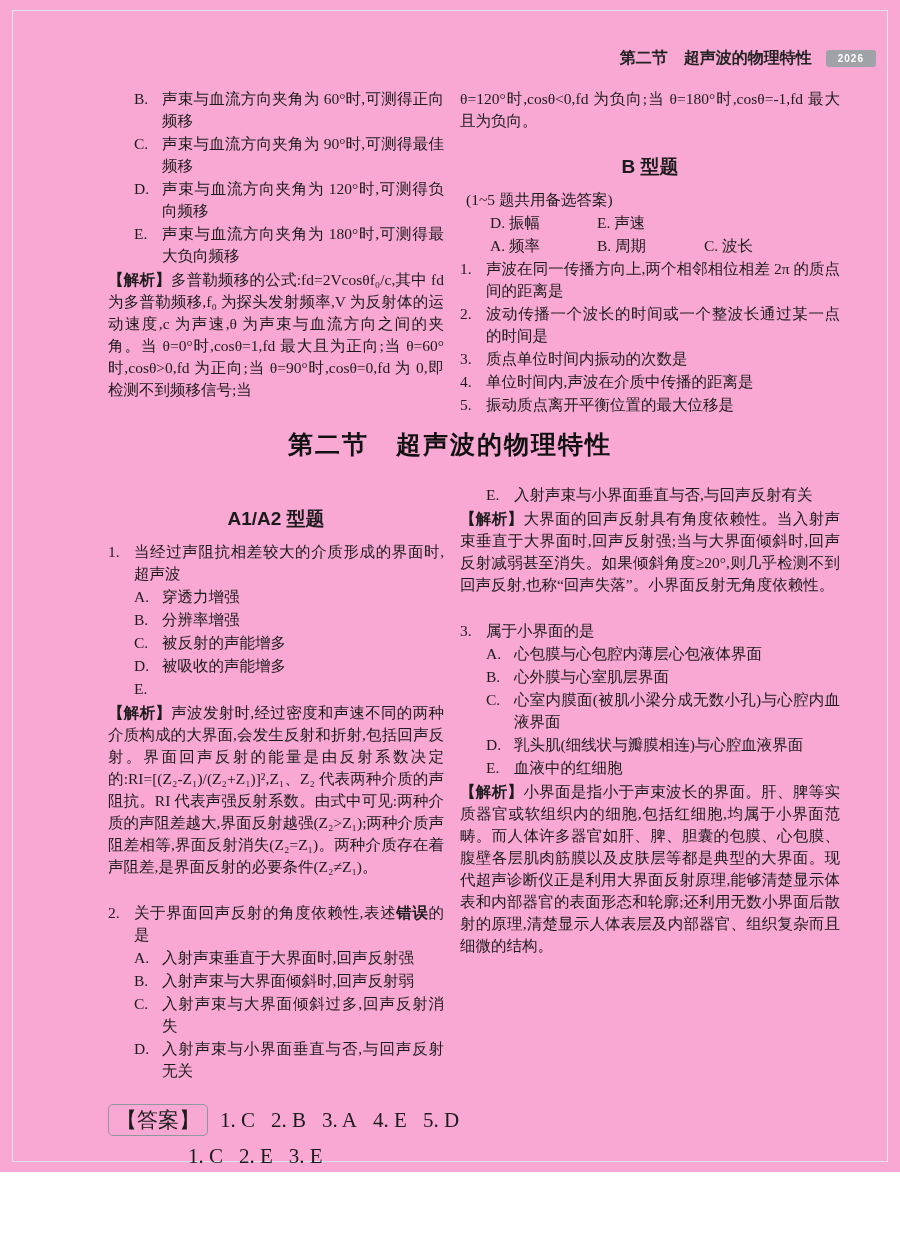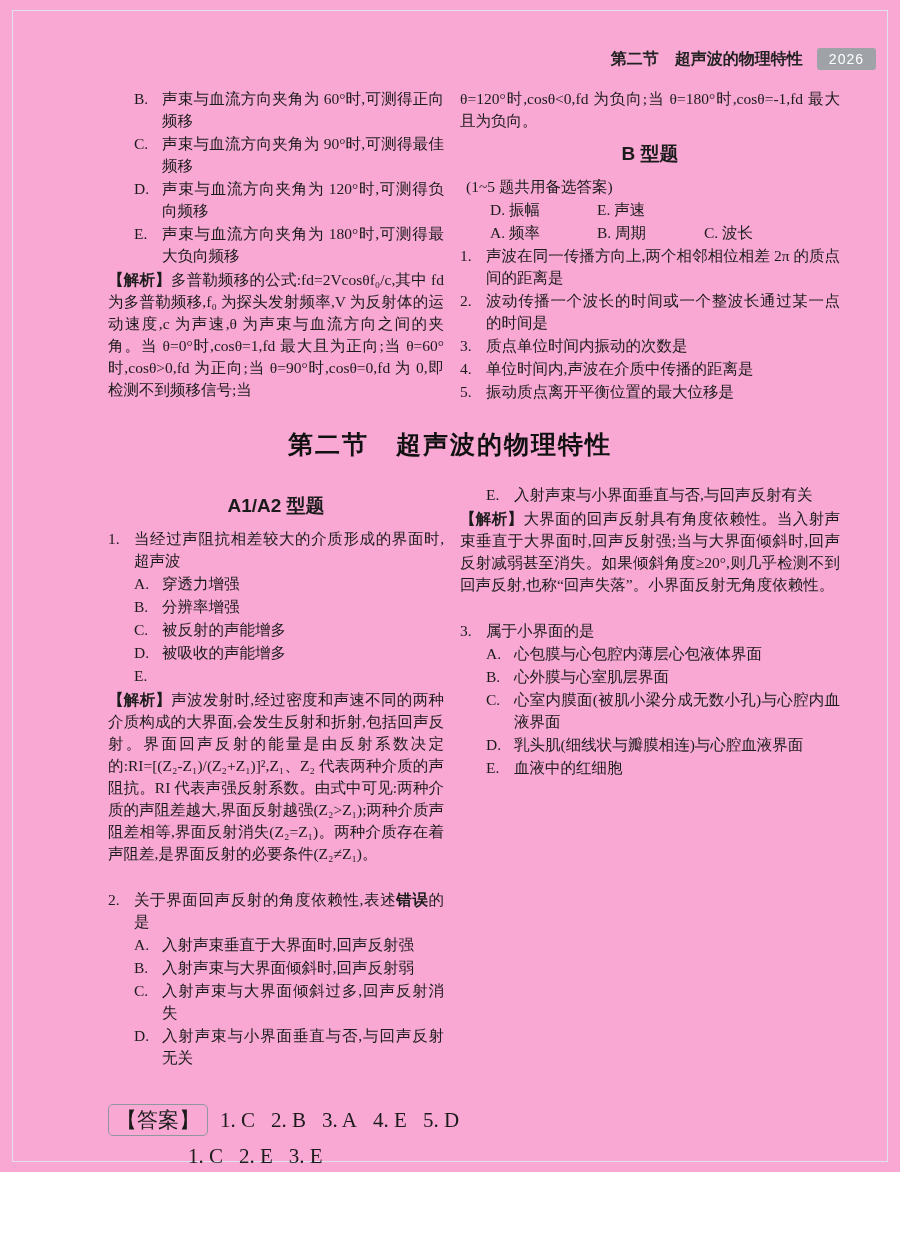--- a/index.html
+++ b/index.html
@@ -2,29 +2,29 @@
 <html><head>
 <meta charset="utf-8">
 <style>
   html,body{margin:0;padding:0;background:#ffffff;}
   .page{position:relative;width:900px;height:1172px;background:#f9a8d4;overflow:hidden;
         font-family:"Liberation Serif","DejaVu Serif",serif;color:#1b1b1b;}
   .frame{position:absolute;top:10px;left:12px;right:12px;bottom:10px;border:1px solid #dde3ec;pointer-events:none;}
   .header{position:absolute;top:48px;right:24px;display:flex;align-items:center;gap:14px;
           font-family:"Liberation Sans","DejaVu Sans",sans-serif;}
   .header-title{font-size:16px;font-weight:bold;color:#222;}
-  .badge{display:inline-block;background:#9fa3a8;color:#fff;font-weight:normal;font-size:14px;
+  .badge{display:inline-block;background:#9fa3a8;color:#fff;font-weight:bold;font-size:10px;
          padding:3px 12px;border-radius:3px;letter-spacing:1px;}
   .region{position:absolute;left:108px;width:732px;display:grid;grid-template-columns:336px 380px;column-gap:16px;overflow:hidden;}
   .region1{top:88px;height:338px;}
   .region2{top:484px;height:612px;}
   .col{font-size:15.5px;line-height:1.42;text-align:justify;}
   .blk{margin:0 0 1px 0;}
   .heading2{font-family:"Liberation Sans","DejaVu Sans",sans-serif;text-align:center;
-            font-size:19px;font-weight:bold;margin:9px 0 8px 0;}
+            font-size:19px;font-weight:bold;margin:22px 0 8px 0;}
   .para{}
   .lead{padding-left:6px;}
   .optrow{display:flex;padding-left:30px;}
   .optrow .cell{width:107px;flex:0 0 auto;}
   .question{display:flex;}
   .question .lab{flex:0 0 26px;}
   .question .tx{flex:1;text-align:justify;}
   .option{display:flex;padding-left:26px;}
   .option .lab{flex:0 0 28px;}
   .option .tx{flex:1;text-align:justify;}
@@ -185,20 +185,21 @@
           <span class="tx"><span>心室内膜面(被肌小梁分成无数小孔)与心腔内血液界面</span></span>
         </div>
         <div class="blk option">
           <span class="lab">D.</span>
           <span class="tx"><span>乳头肌(细线状与瓣膜相连)与心腔血液界面</span></span>
         </div>
         <div class="blk option">
           <span class="lab">E.</span>
           <span class="tx"><span>血液中的红细胞</span></span>
         </div>
+        <div class="blk analysis"><span class="tag">【解析】</span><span>小界面是指小于声束波长的界面。肝、脾等实质器官或软组织内的细胞,包括红细胞,均属于小界面范畴。而人体许多器官如肝、脾、胆囊的包膜、心包膜、腹壁各层肌肉筋膜以及皮肤层等都是典型的大界面。现代超声诊断仪正是利用大界面反射原理,能够清楚显示体表和内部器官的表面形态和轮廓;还利用无数小界面后散射的原理,清楚显示人体表层及内部器官、组织复杂而且细微的结构。</span></div>
       </div>
   </div>
 
   <div class="answers">
     <div class="ans-row">
       <span class="ans-tag">【答案】</span>
       <span class="ans-line"><span class="ans-item">1. C</span><span class="ans-item">2. B</span><span class="ans-item">3. A</span><span class="ans-item">4. E</span><span class="ans-item">5. D</span></span>
     </div>
     <div class="ans-row second">
       <span class="ans-line"><span class="ans-item">1. C</span><span class="ans-item">2. E</span><span class="ans-item">3. E</span></span>

